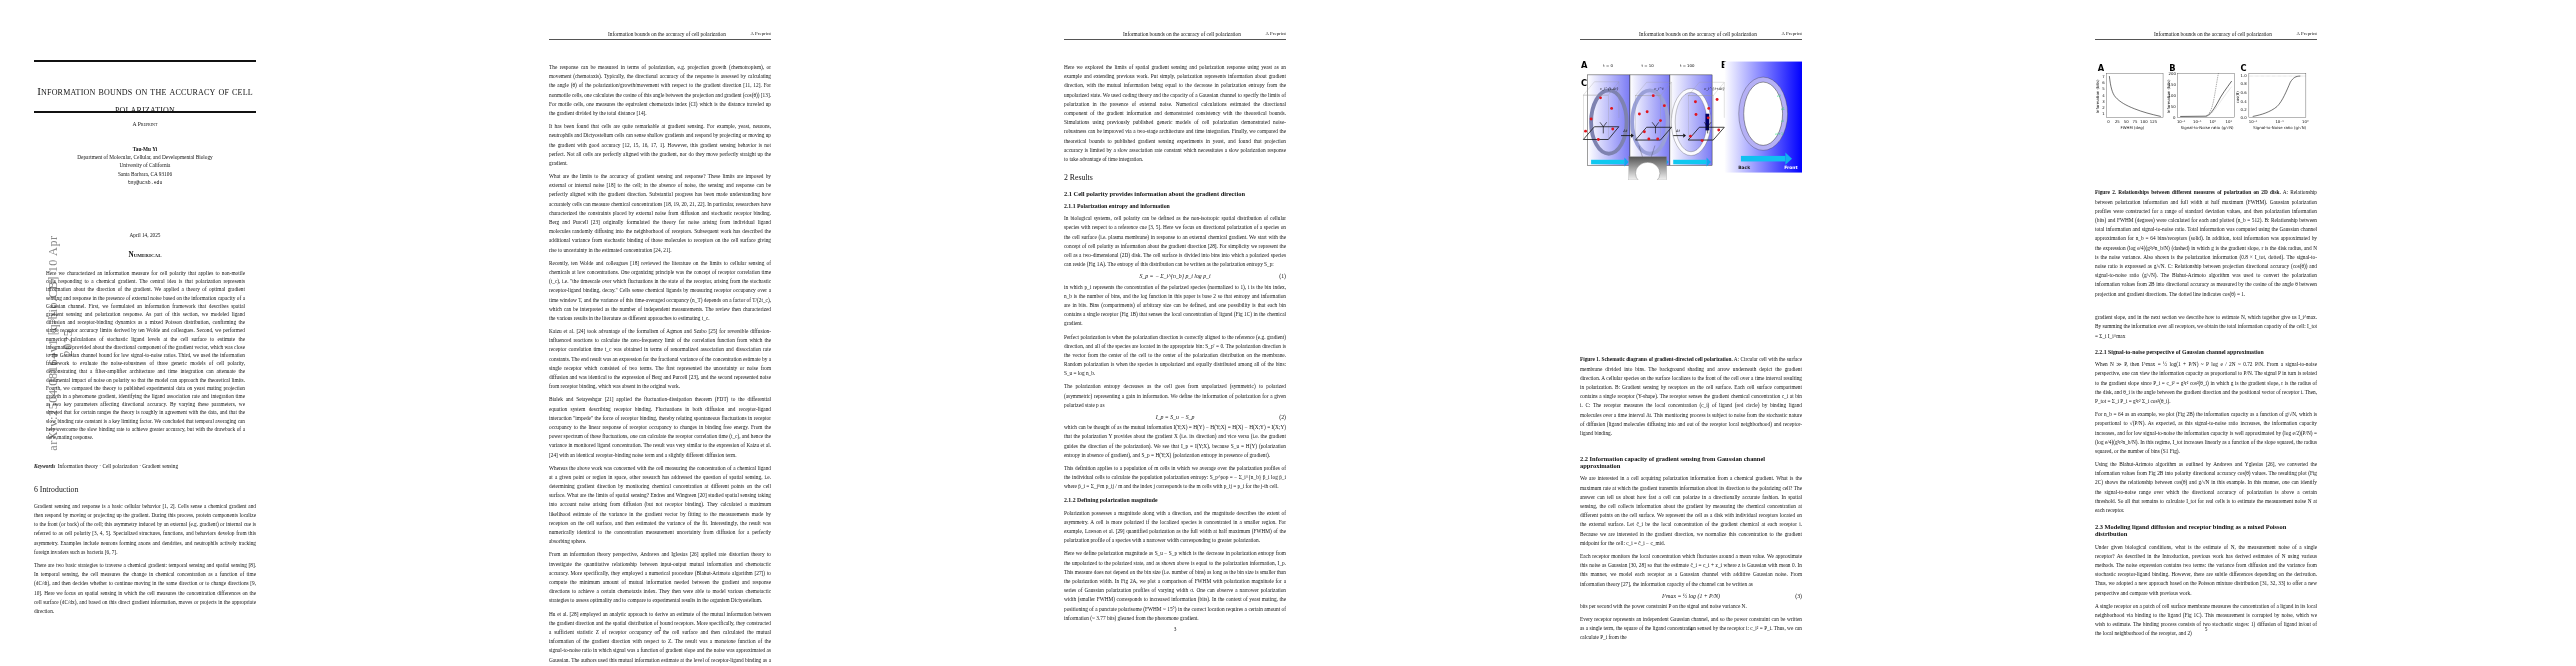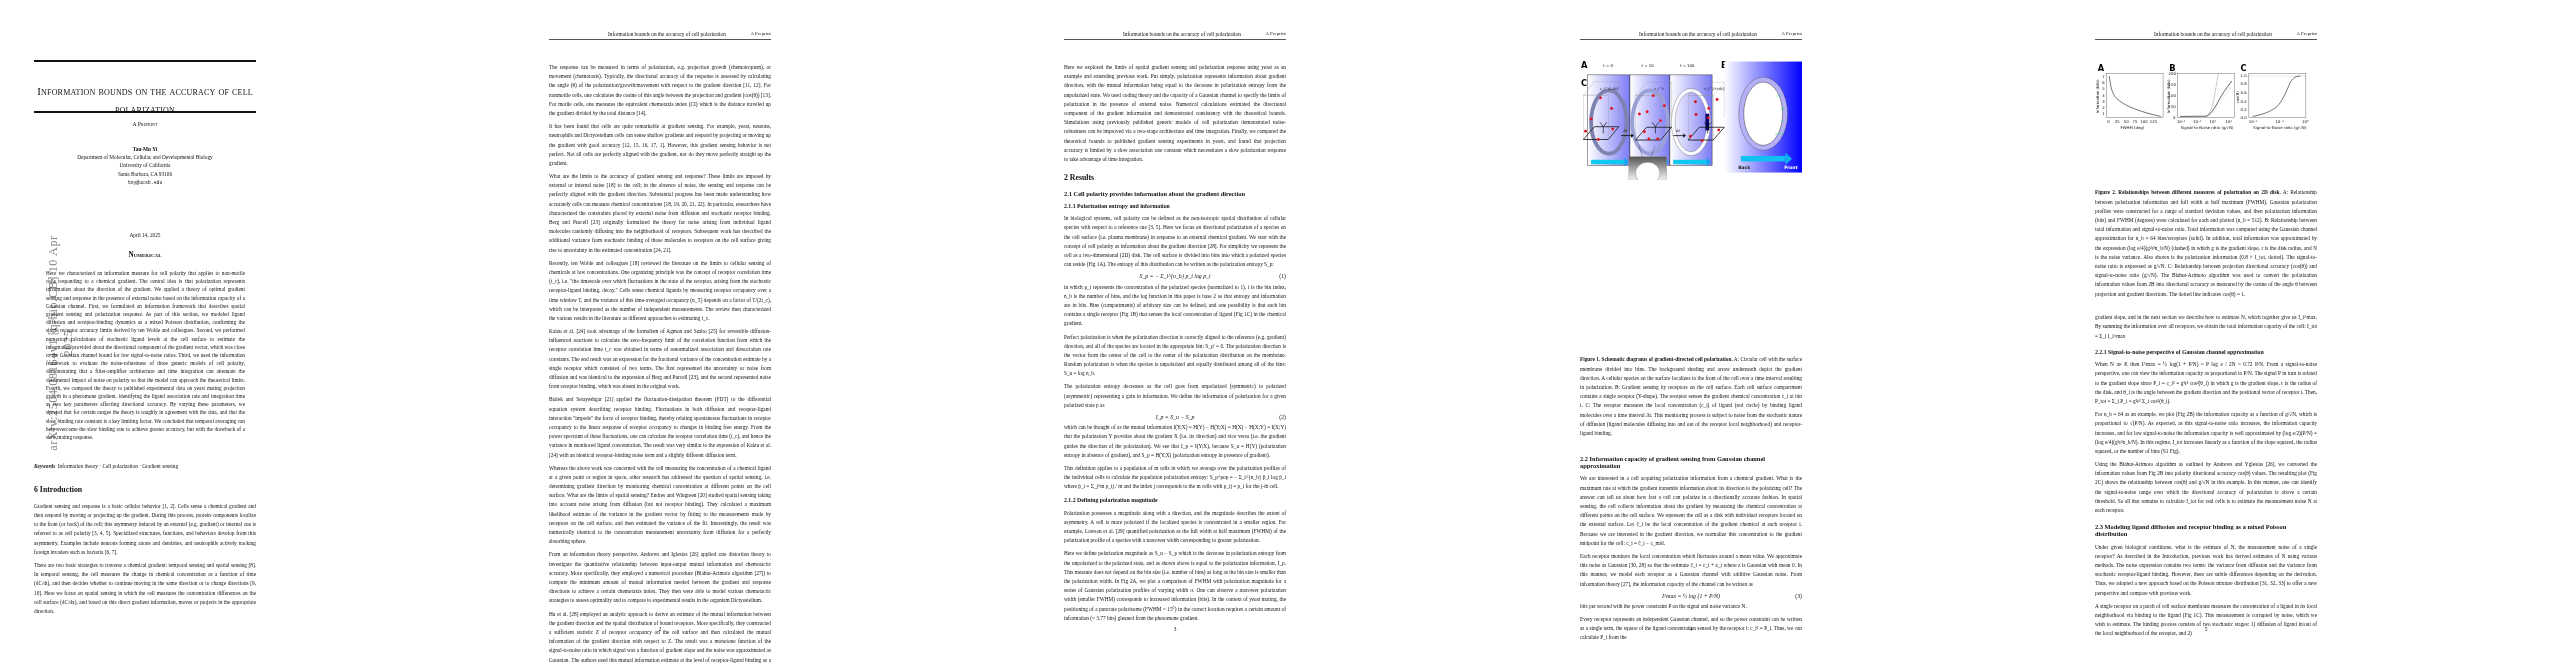--- a/index.html
+++ b/index.html
@@ -7,21 +7,21 @@
          font-family:"Liberation Serif", "DejaVu Serif", serif; color:#111; }
   .page { position:absolute; top:0; width:515px; height:667px; background:#fff; }
   .p1 { left:0; } .p2 { left:515px; } .p3 { left:1030px; } .p4 { left:1546px; } .p5 { left:2061px; }
   .col { position:absolute; left:34px; width:222px; }
   .runhead { position:absolute; top:29px; left:34px; width:222px; height:10px;
              border-bottom:0.6px solid #555; font-size:5.3px; }
   .runhead .rh-title { position:absolute; left:59px; top:1.7px; }
   .runhead .rh-pre { position:absolute; right:0; top:2.2px; font-size:4.7px; letter-spacing:0.1px; }
   .pnum { position:absolute; top:181px; left:0; width:290px; text-align:center; font-size:5.3px; }
   .para { font-size:5.3px; line-height:9.2px; text-align:justify; margin:0 0 3.9px 0; }
-  h2.sec { font-size:7.8px; font-weight:bold; margin:0 0 7.8px 0; }
+  h2.sec { font-size:7.8px; font-weight:normal; margin:0 0 7.8px 0; }
   h3.sub { font-size:6.4px; font-weight:bold; margin:0 0 5.6px 0; }
   h4.subsub { font-size:5.8px; font-weight:bold; margin:0 0 5.6px 0; }
   .eq { position:relative; font-size:5.8px; text-align:center; margin:2.2px 0 3.3px 0; font-style:italic; }
   .eq .eqn { position:absolute; right:0; top:0; font-style:normal; }
   .caption { font-size:5.3px; line-height:9.2px; text-align:justify; }
   .caption b { font-weight:bold; }
 
   
   .title-rule { position:absolute; left:34px; width:222px; height:1.7px; background:#111; }
   .title { position:absolute; left:34px; width:222px; top:82px; text-align:center;

